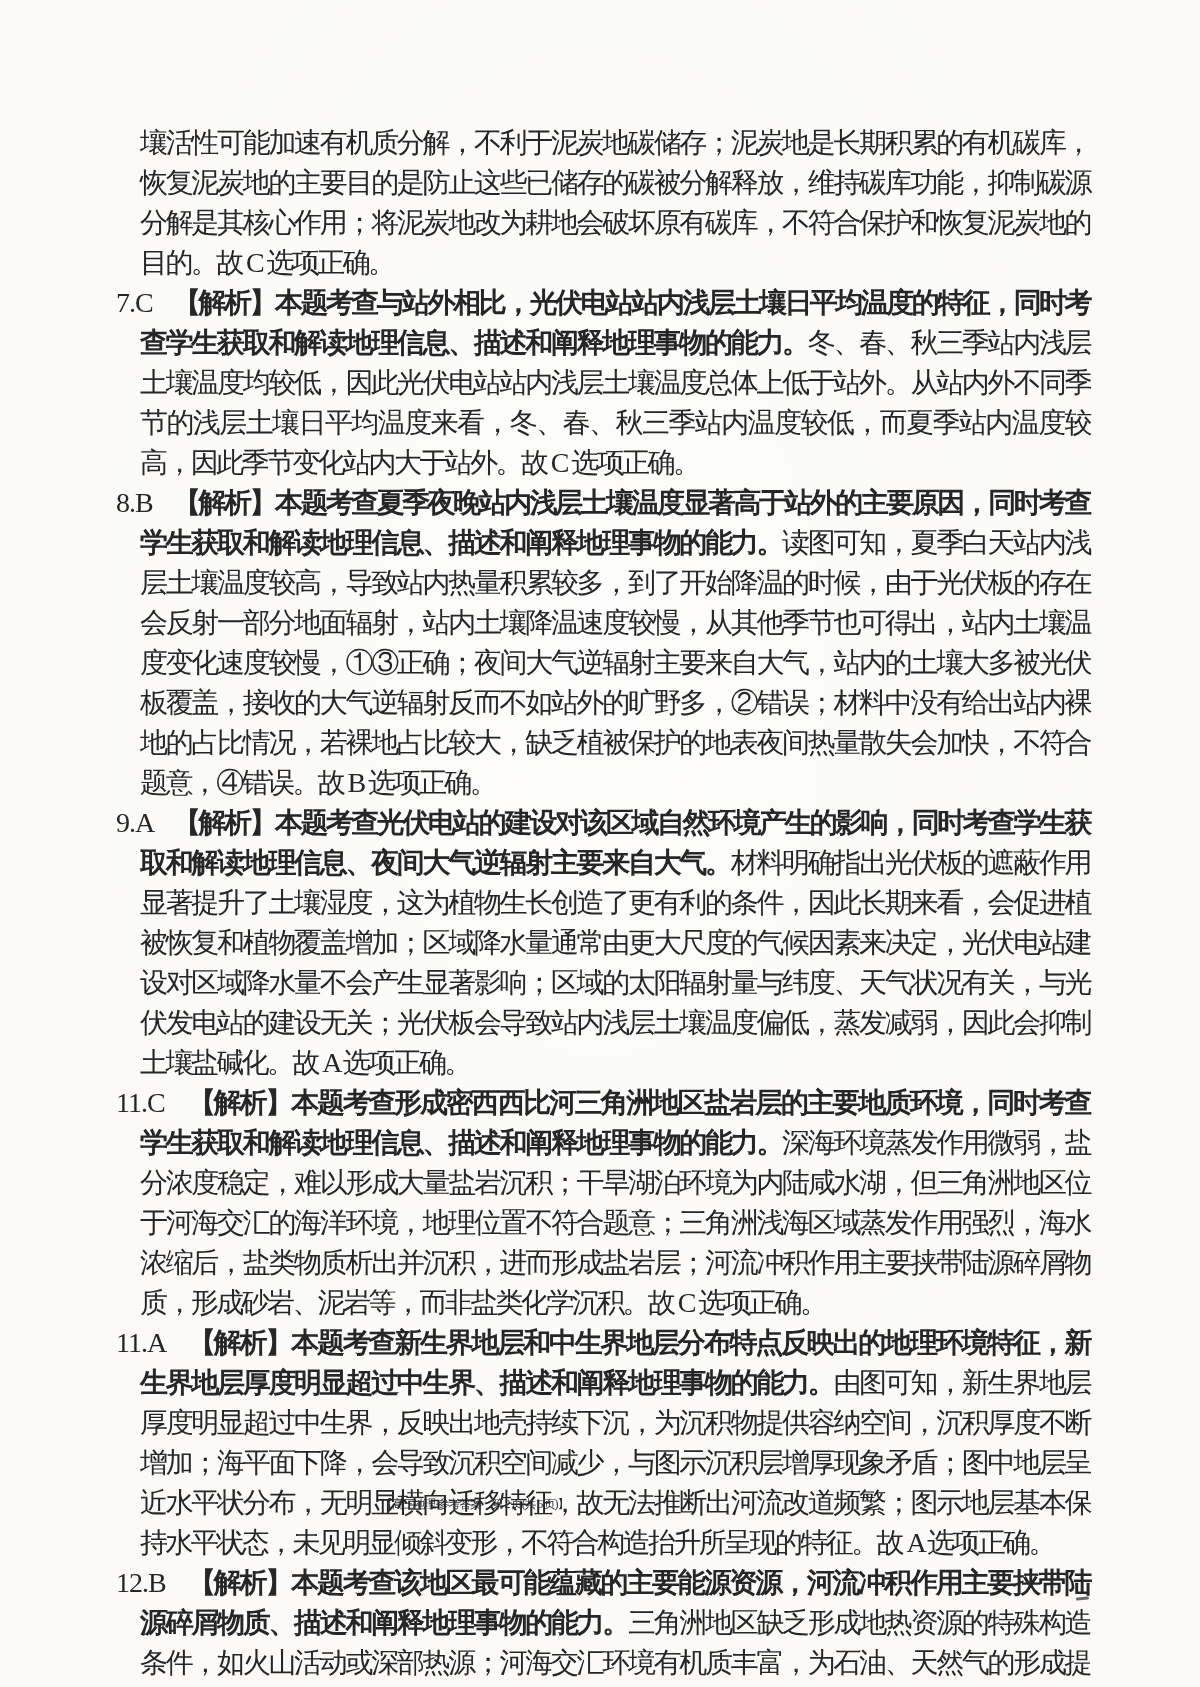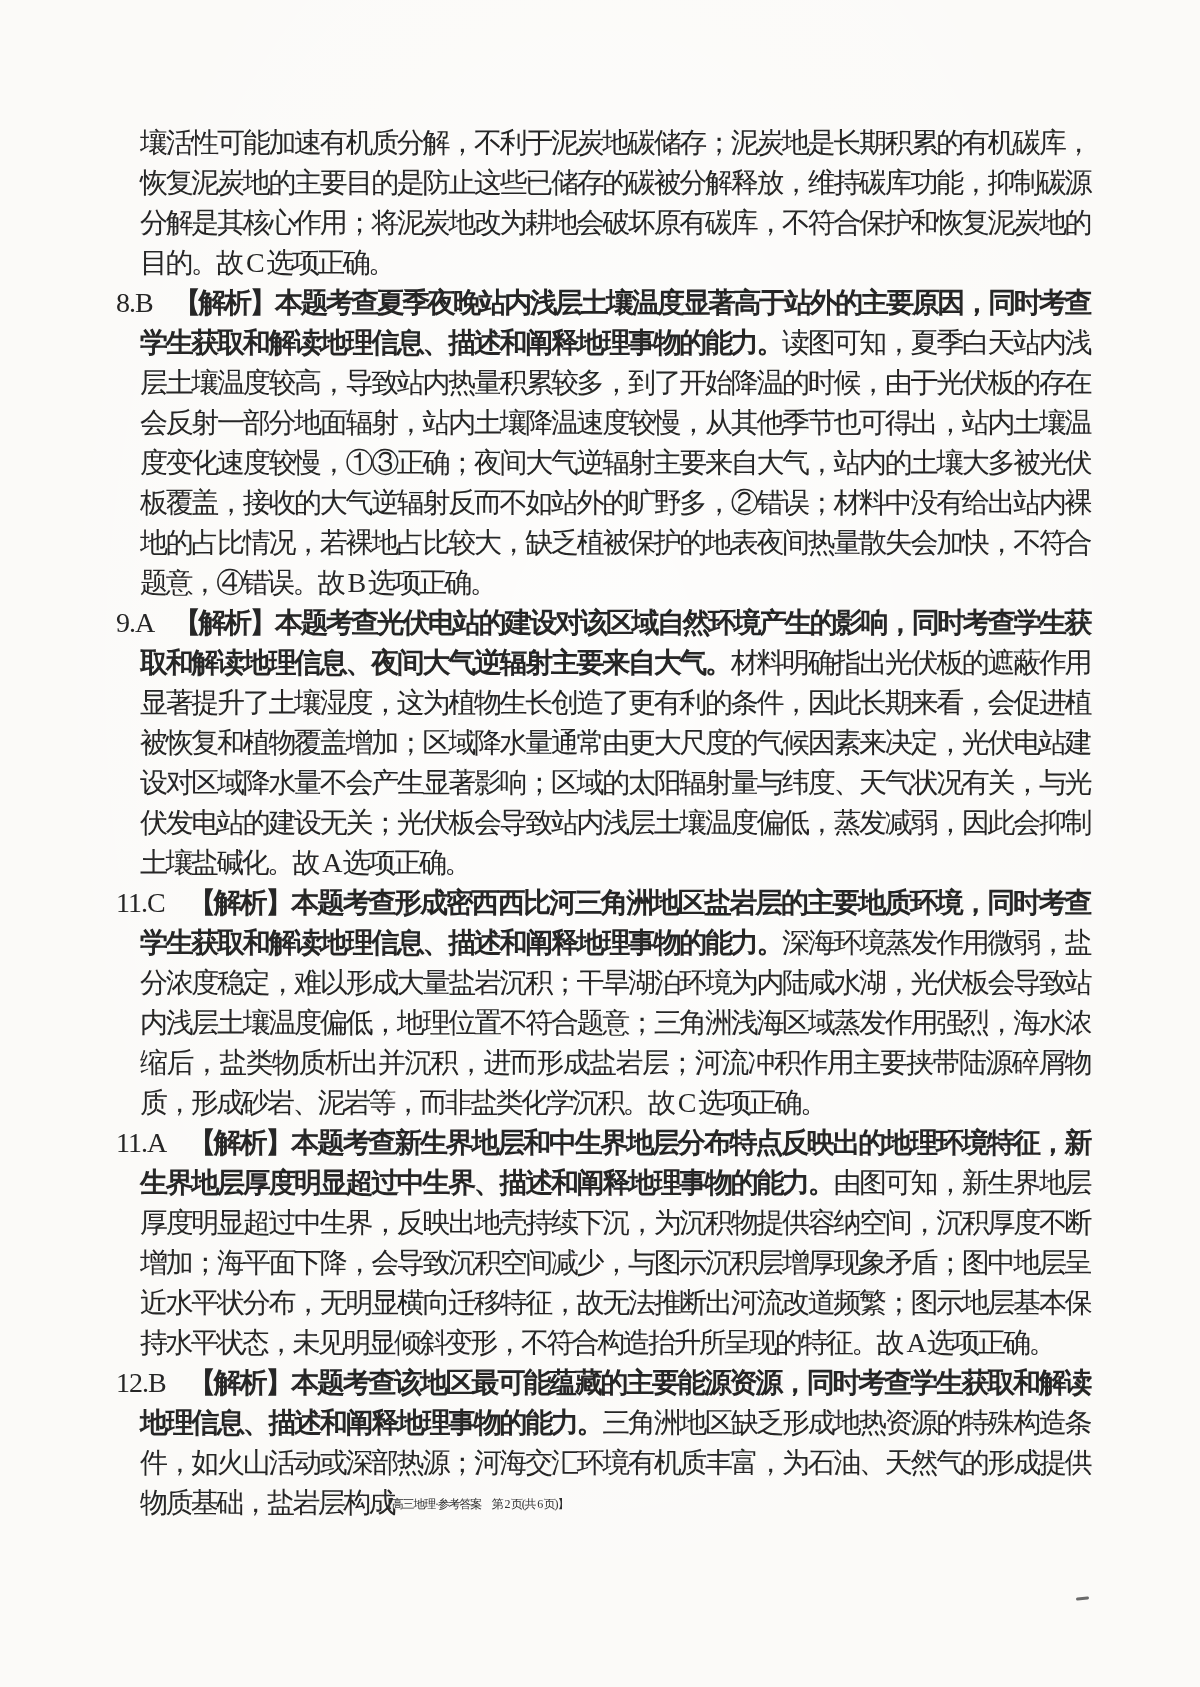--- a/index.html
+++ b/index.html
@@ -74,44 +74,48 @@
 </style>
 </head>
 <body>
 
 <div class="page">
 
   <div class="content">
 
     <p class="para">壤活性可能加速有机质分解，不利于泥炭地碳储存；泥炭地是长期积累的有机碳库，恢复泥炭地的主要目的是防止这些已储存的碳被分解释放，维持碳库功能，抑制碳源分解是其核心作用；将泥炭地改为耕地会破坏原有碳库，不符合保护和恢复泥炭地的目的。故 C 选项正确。</p>
 
+    <div class="item">
+      <span class="num">7.C</span>
+      <p class="para indent-1"><span class="bold-seg">【解析】</span><span class="bold-seg">本题考查与站外相比，光伏电站站内浅层土壤日平均温度的特征，同时考查学生获取和解读地理信息、描述和阐释地理事物的能力。</span><span>冬、春、秋三季站内浅层土壤温度均较低，因此光伏电站站内浅层土壤温度总体上低于站外。从站内外不同季节的浅层土壤日平均温度来看，冬、春、秋三季站内温度较低，而夏季站内温度较高，因此季节变化站内大于站外。故 C 选项正确。</span></p>
+    </div>
 
     <div class="item">
       <span class="num">8.B</span>
       <p class="para indent-1"><span class="bold-seg">【解析】</span><span class="bold-seg">本题考查夏季夜晚站内浅层土壤温度显著高于站外的主要原因，同时考查学生获取和解读地理信息、描述和阐释地理事物的能力。</span><span>读图可知，夏季白天站内浅层土壤温度较高，导致站内热量积累较多，到了开始降温的时候，由于光伏板的存在会反射一部分地面辐射，站内土壤降温速度较慢，从其他季节也可得出，站内土壤温度变化速度较慢，①③正确；夜间大气逆辐射主要来自大气，站内的土壤大多被光伏板覆盖，接收的大气逆辐射反而不如站外的旷野多，②错误；材料中没有给出站内裸地的占比情况，若裸地占比较大，缺乏植被保护的地表夜间热量散失会加快，不符合题意，④错误。故 B 选项正确。</span></p>
     </div>
 
     <div class="item">
       <span class="num">9.A</span>
       <p class="para indent-1"><span class="bold-seg">【解析】</span><span class="bold-seg">本题考查光伏电站的建设对该区域自然环境产生的影响，同时考查学生获取和解读地理信息、夜间大气逆辐射主要来自大气。</span><span>材料明确指出光伏板的遮蔽作用显著提升了土壤湿度，这为植物生长创造了更有利的条件，因此长期来看，会促进植被恢复和植物覆盖增加；区域降水量通常由更大尺度的气候因素来决定，光伏电站建设对区域降水量不会产生显著影响；区域的太阳辐射量与纬度、天气状况有关，与光伏发电站的建设无关；光伏板会导致站内浅层土壤温度偏低，蒸发减弱，因此会抑制土壤盐碱化。故 A 选项正确。</span></p>
     </div>
 
     <div class="item">
       <span class="num">11.C</span>
-      <p class="para indent-2"><span class="bold-seg">【解析】</span><span class="bold-seg">本题考查形成密西西比河三角洲地区盐岩层的主要地质环境，同时考查学生获取和解读地理信息、描述和阐释地理事物的能力。</span><span>深海环境蒸发作用微弱，盐分浓度稳定，难以形成大量盐岩沉积；干旱湖泊环境为内陆咸水湖，光伏板会导致站内浅层土壤温度偏低，地理位置不符合题意；三角洲浅海区域蒸发作用强烈，海水浓缩后，盐类物质析出并沉积，进而形成盐岩层；河流冲积作用主要挟带陆源碎屑物质，形成砂岩、泥岩等，而非盐类化学沉积。故 C 选项正确。</span></p>
+      <p class="para indent-2"><span class="bold-seg">【解析】</span><span class="bold-seg">本题考查形成密西西比河三角洲地区盐岩层的主要地质环境，同时考查学生获取和解读地理信息、描述和阐释地理事物的能力。</span><span>深海环境蒸发作用微弱，盐分浓度稳定，难以形成大量盐岩沉积；干旱湖泊环境为内陆咸水湖，但三角洲地区位于河海交汇的海洋环境，地理位置不符合题意；三角洲浅海区域蒸发作用强烈，海水浓缩后，盐类物质析出并沉积，进而形成盐岩层；河流冲积作用主要挟带陆源碎屑物质，形成砂岩、泥岩等，而非盐类化学沉积。故 C 选项正确。</span></p>
     </div>
 
     <div class="item">
       <span class="num">11.A</span>
       <p class="para indent-2"><span class="bold-seg">【解析】</span><span class="bold-seg">本题考查新生界地层和中生界地层分布特点反映出的地理环境特征，新生界地层厚度明显超过中生界、描述和阐释地理事物的能力。</span><span>由图可知，新生界地层厚度明显超过中生界，反映出地壳持续下沉，为沉积物提供容纳空间，沉积厚度不断增加；海平面下降，会导致沉积空间减少，与图示沉积层增厚现象矛盾；图中地层呈近水平状分布，无明显横向迁移特征，故无法推断出河流改道频繁；图示地层基本保持水平状态，未见明显倾斜变形，不符合构造抬升所呈现的特征。故 A 选项正确。</span></p>
     </div>
 
     <div class="item">
       <span class="num">12.B</span>
-      <p class="para indent-2"><span class="bold-seg">【解析】</span><span class="bold-seg">本题考查该地区最可能蕴藏的主要能源资源，同时考查学生获取和解读地理信息、描述和阐释地理事物的能力。</span><span>三角洲地区缺乏形成地热资源的特殊构造条件，如火山活动或深部热源；河海交汇环境有机质丰富，为石油、天然气的形成提供物质基础，盐岩层构成</span></p>
+      <p class="para indent-2"><span class="bold-seg">【解析】</span><span class="bold-seg">本题考查该地区最可能蕴藏的主要能源资源，河流冲积作用主要挟带陆源碎屑物质、描述和阐释地理事物的能力。</span><span>三角洲地区缺乏形成地热资源的特殊构造条件，如火山活动或深部热源；河海交汇环境有机质丰富，为石油、天然气的形成提供物质基础，盐岩层构成</span></p>
     </div>
 
   </div>
 
   <div class="footer">【高三地理·参考答案　第 2 页(共 6 页)】</div>
 
   <div class="scan-mark"></div>
 
 </div>
 

